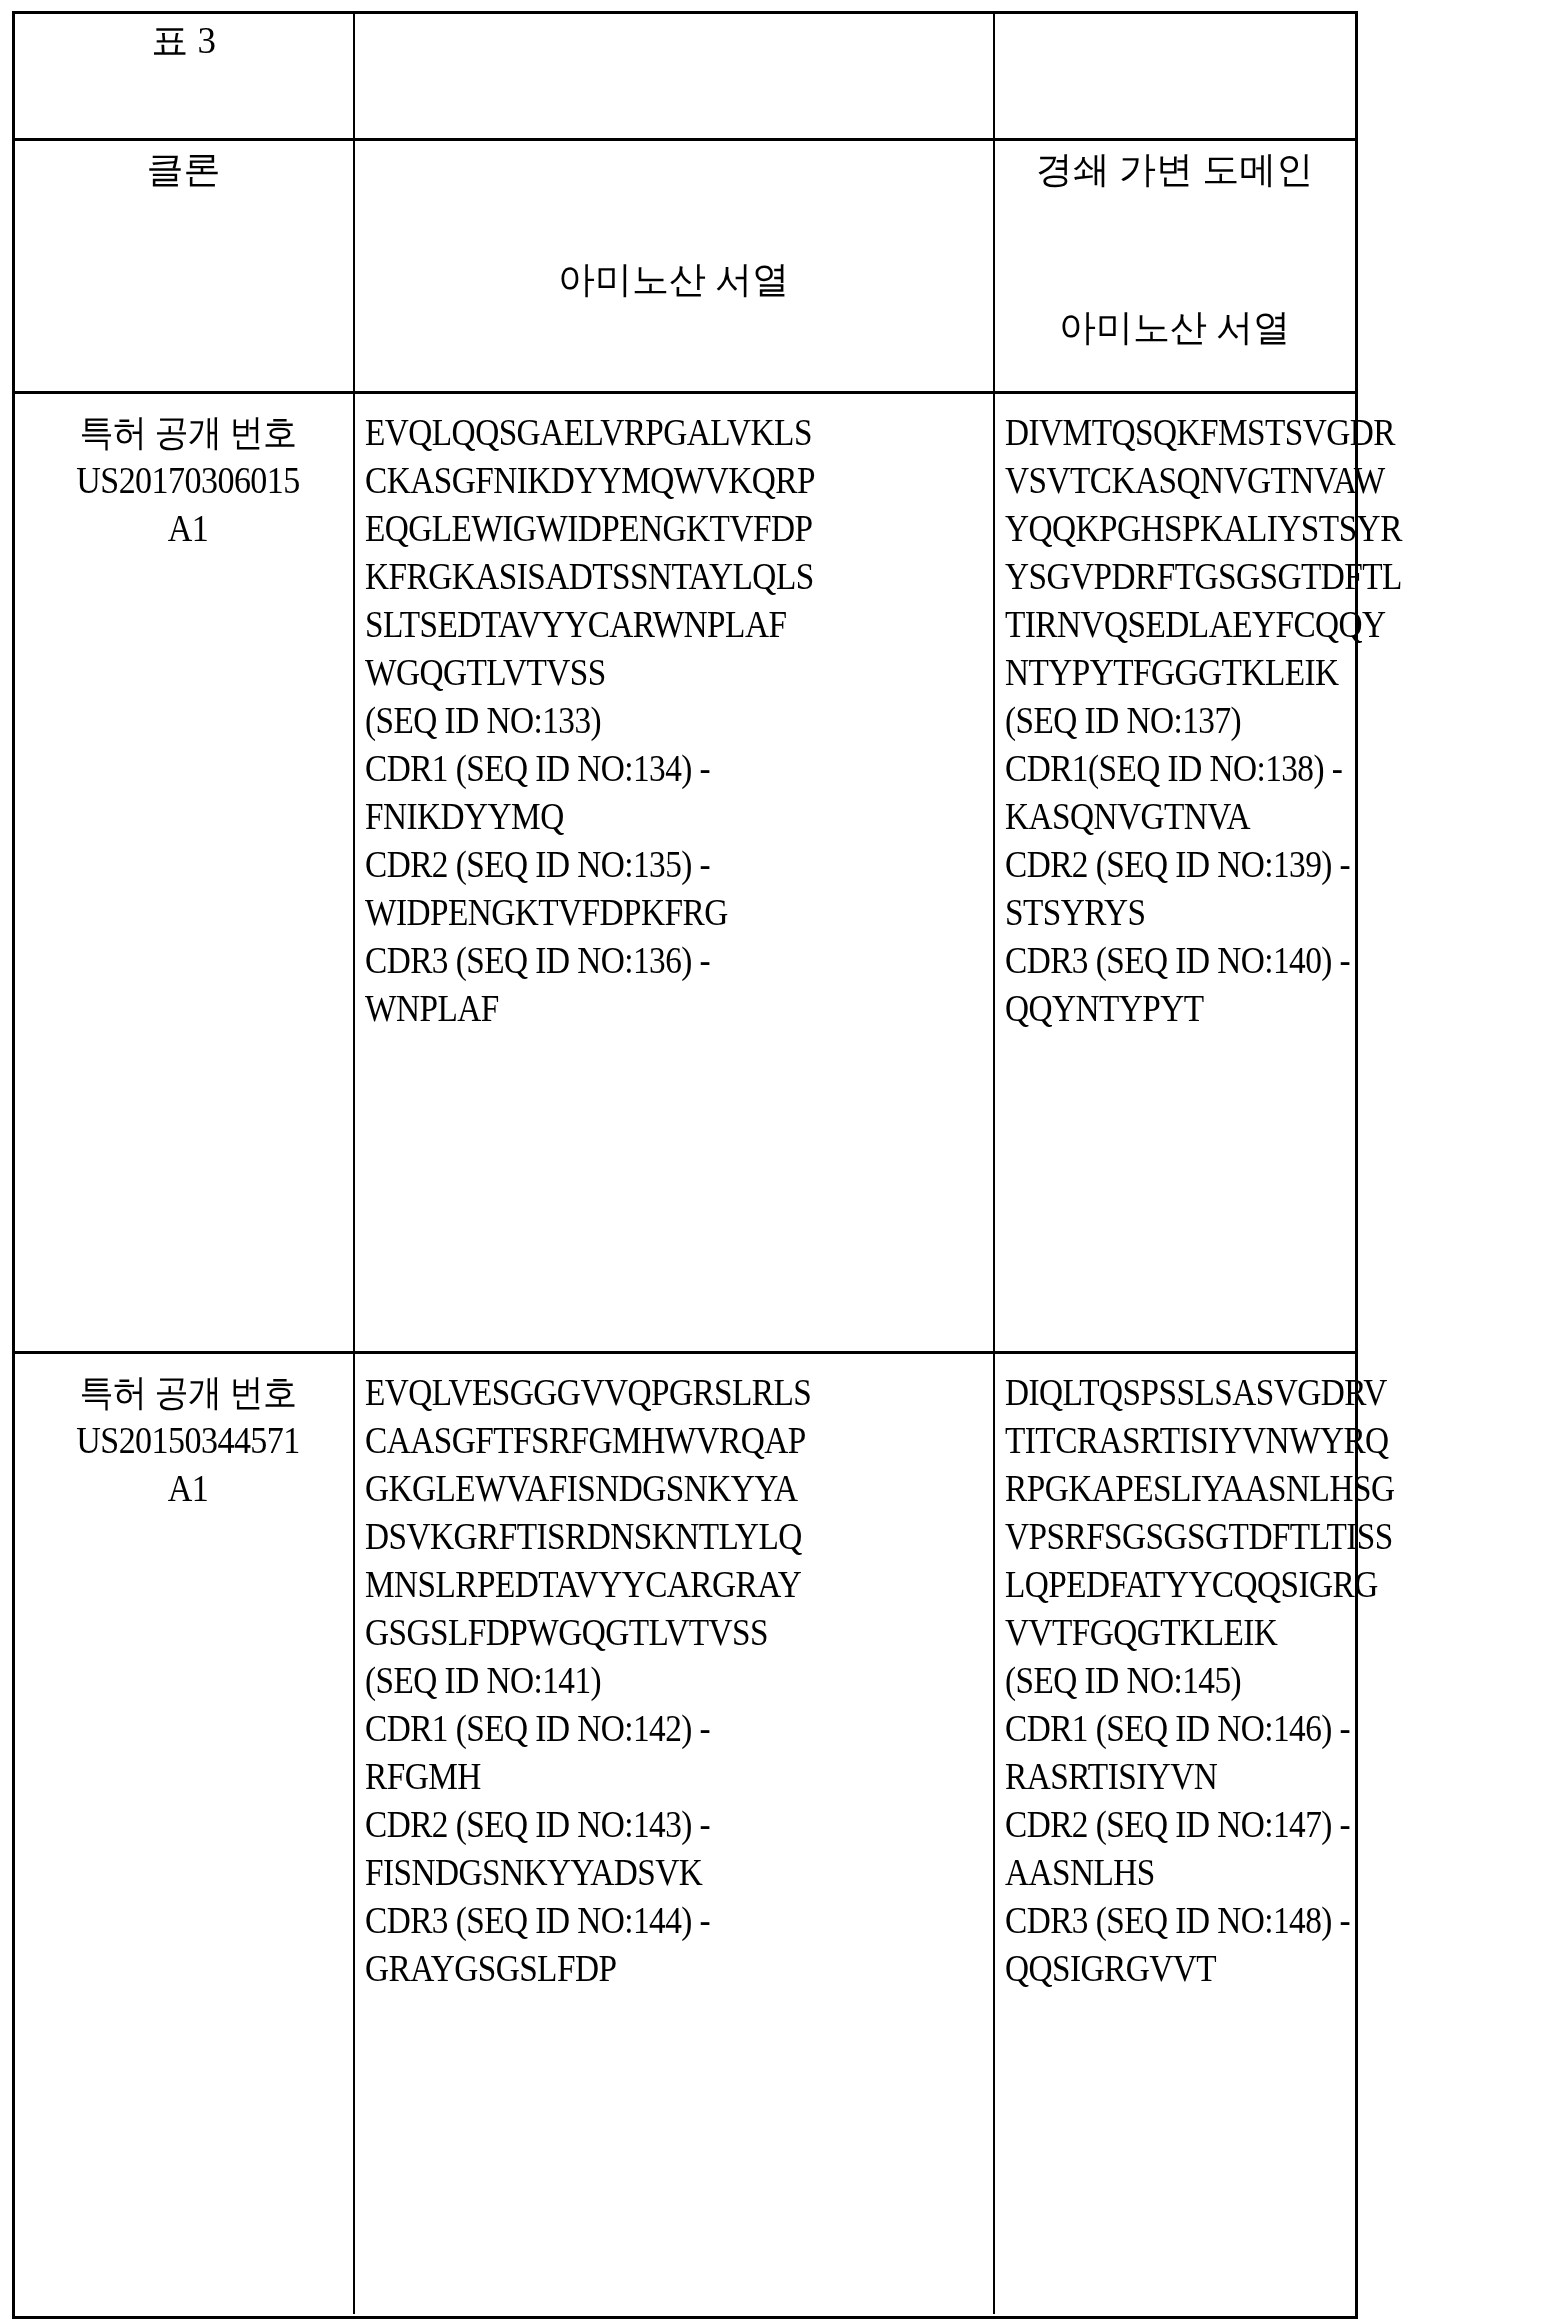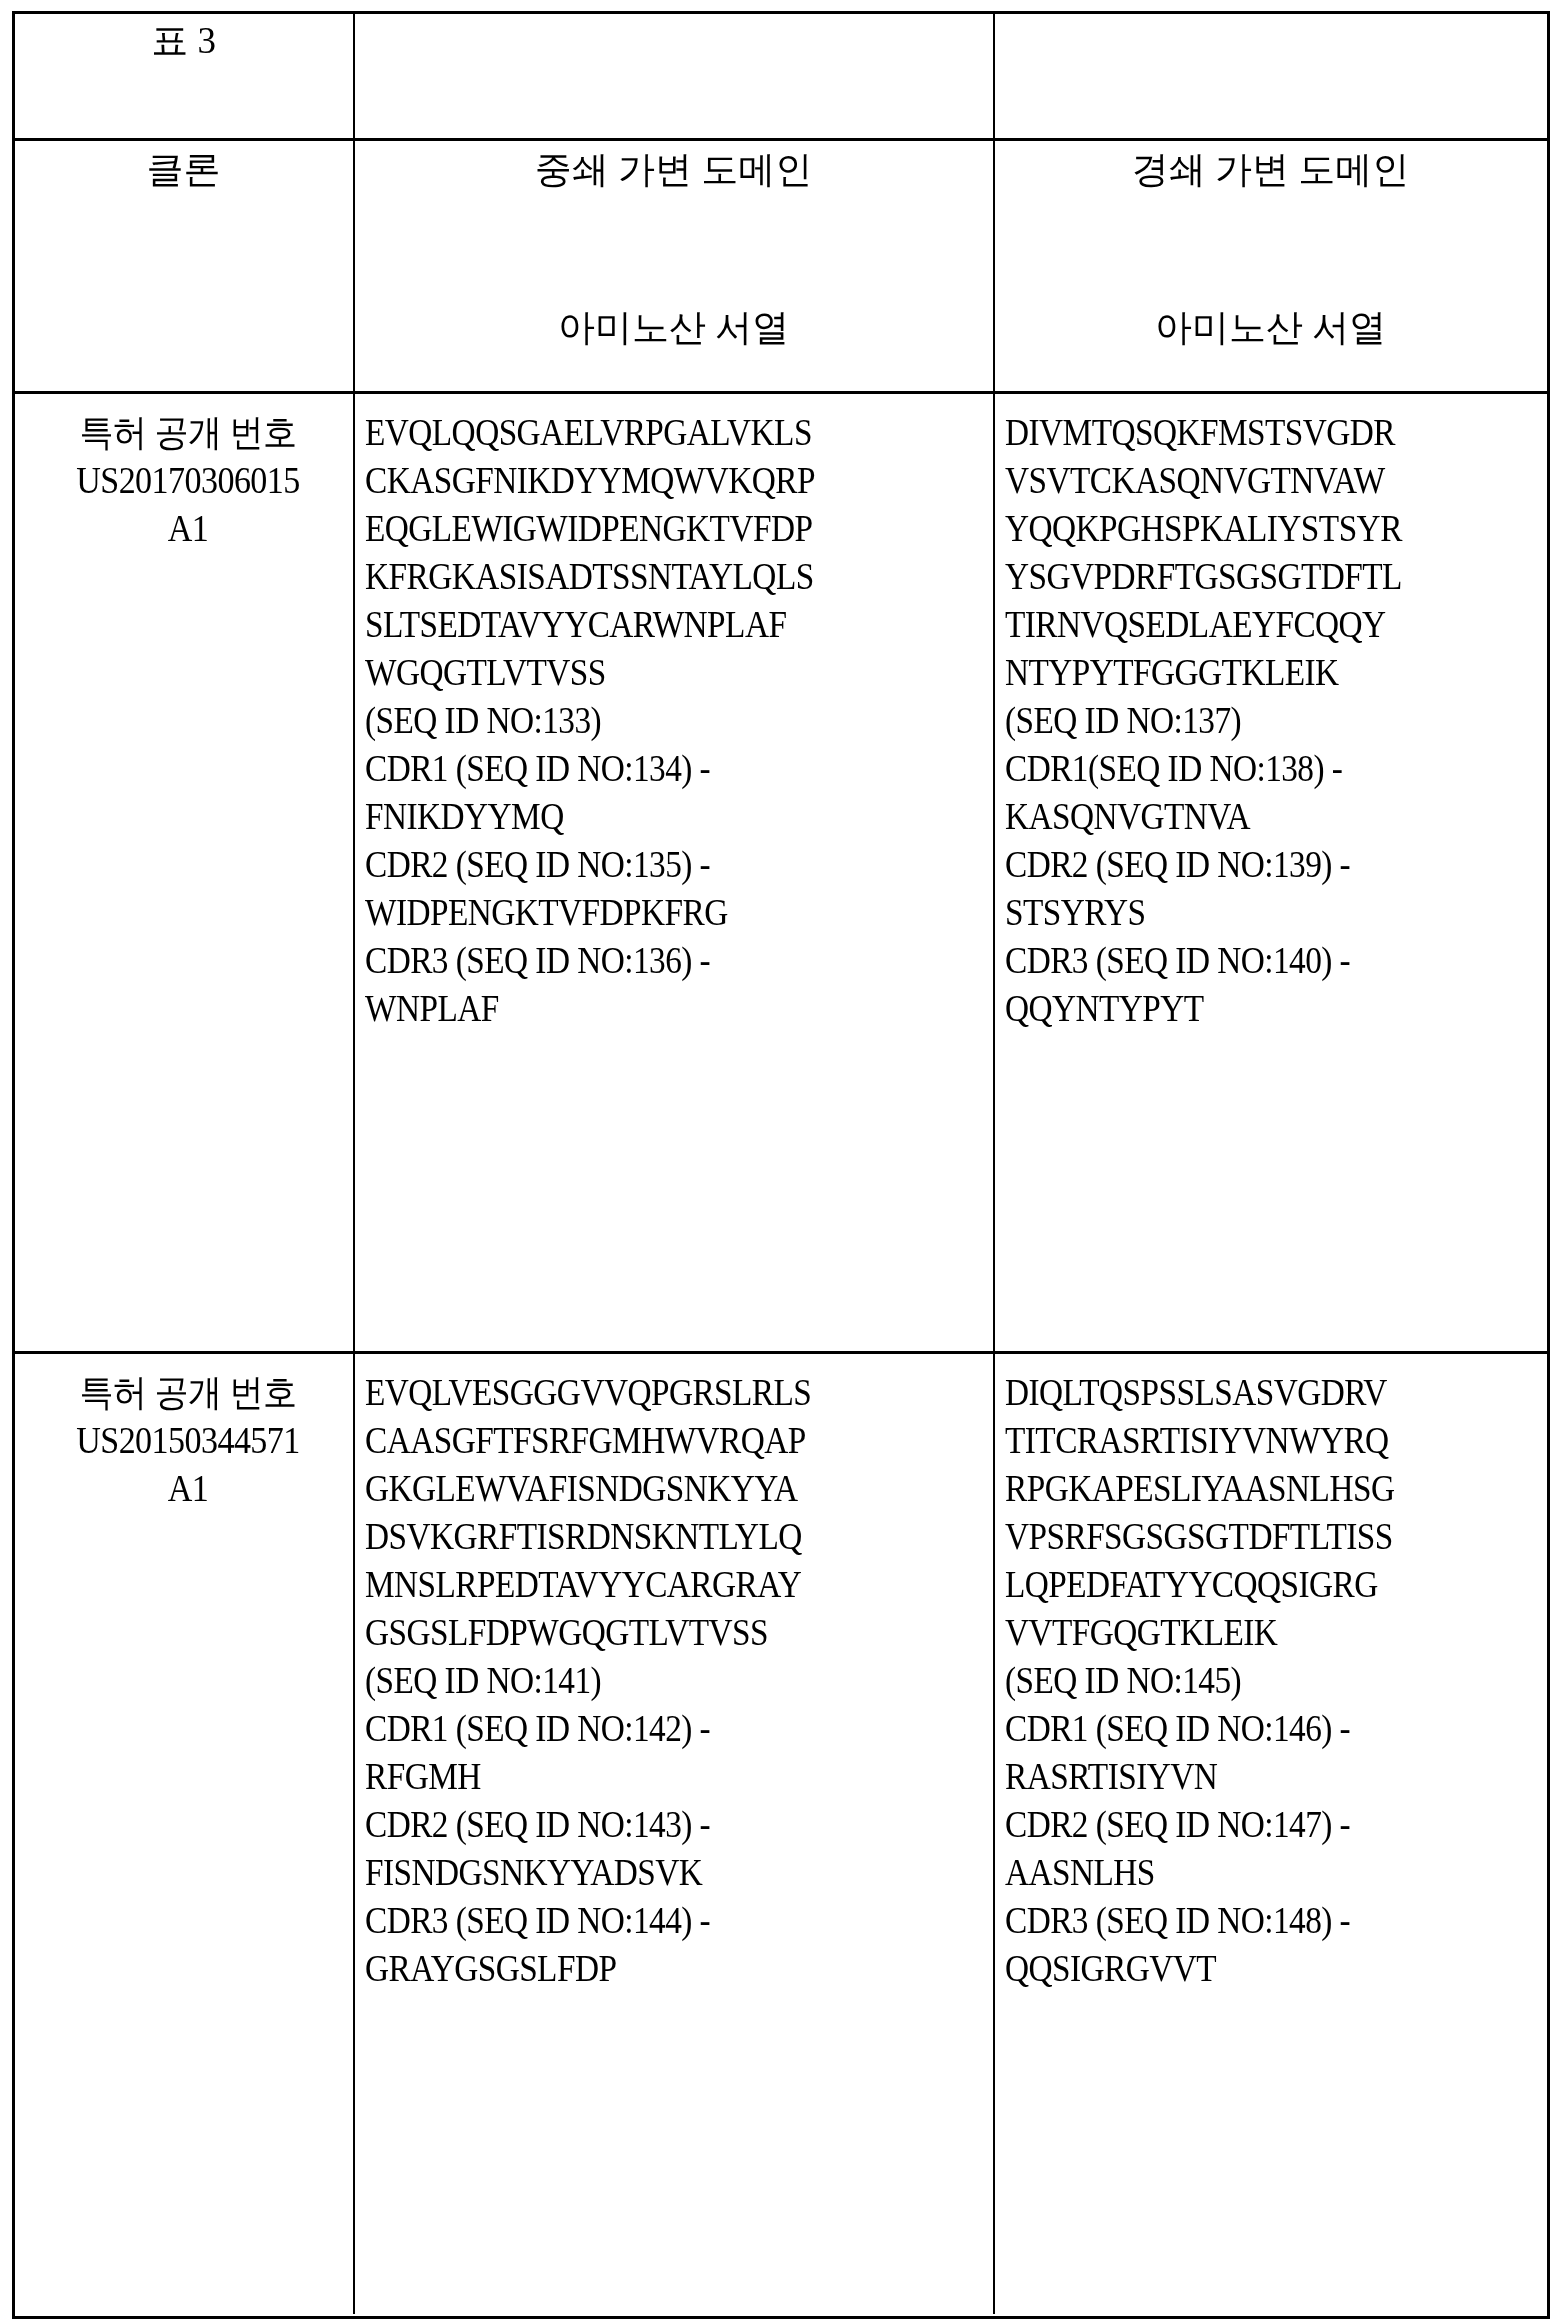--- a/index.html
+++ b/index.html
@@ -12,21 +12,21 @@
       height: 2320px;
       position: relative;
       overflow: hidden;
       font-family: "Liberation Serif", "DejaVu Serif", serif;
       color: #000000;
     }
     .tbl {
       position: absolute;
       left: 11.6px;
       top: 10.7px;
-      width: 1538px;
+      width: 1346px;
       height: 2308px;
       border: 3.9px solid #000;
       box-sizing: border-box;
     }
     .row {
       position: absolute;
       left: 0;
       width: 100%;
       box-sizing: border-box;
     }
@@ -89,21 +89,20 @@
     </div>
     <div class="cell c2"></div>
     <div class="cell c3"></div>
   </div>
 
   <div class="row bordered" style="top:124px; height:257px;">
     <div class="cell c1 center">
       <span class="hdr-line first">클론</span>
     </div>
     <div class="cell c2 center">
-      <span class="hdr-line first">중쇄 가변 도메인</span>
       <span class="hdr-line second">아미노산 서열</span>
     </div>
     <div class="cell c3 center">
       <span class="hdr-line first">경쇄 가변 도메인</span>
       <span class="hdr-line second">아미노산 서열</span>
     </div>
   </div>
 
   <div class="row bordered" style="top:377px; height:964px;">
     <div class="cell c1">

